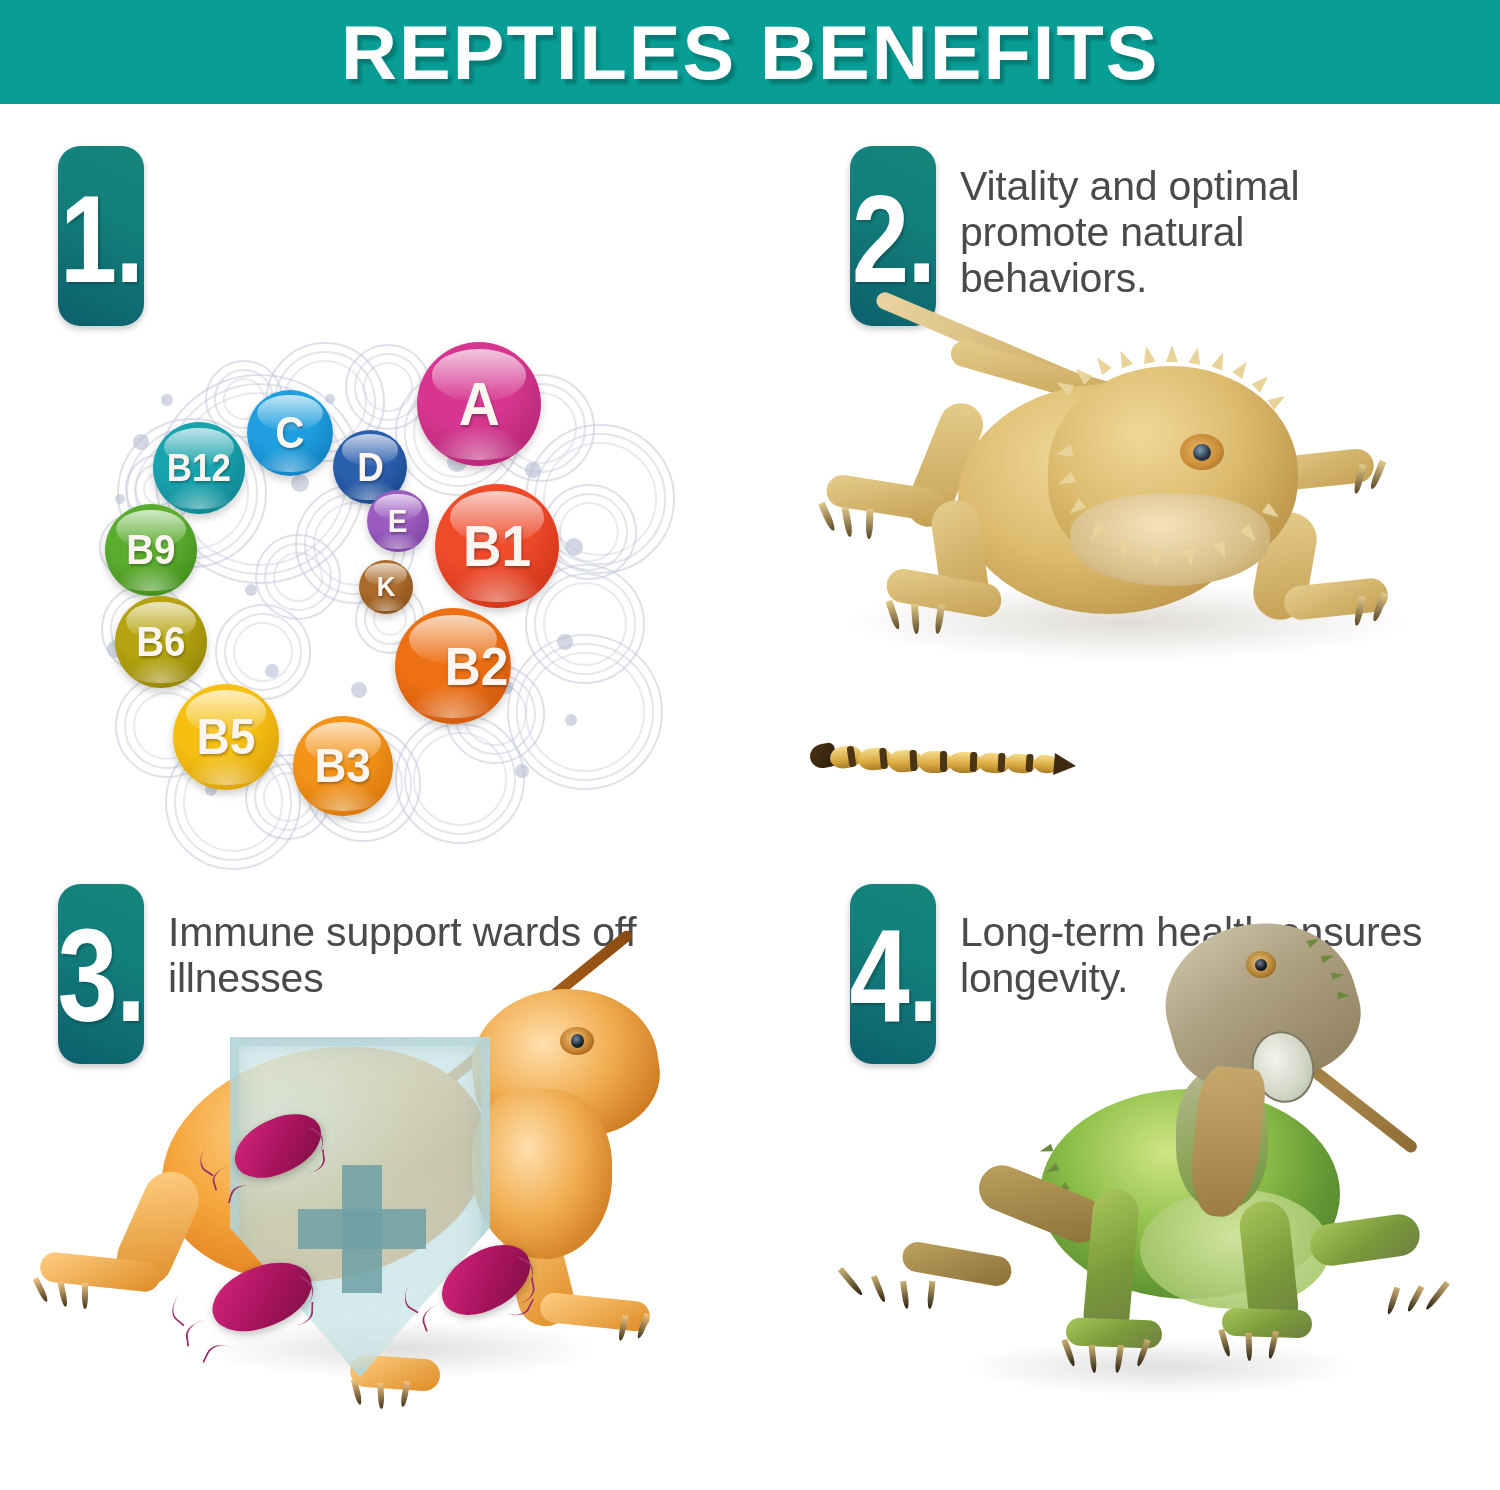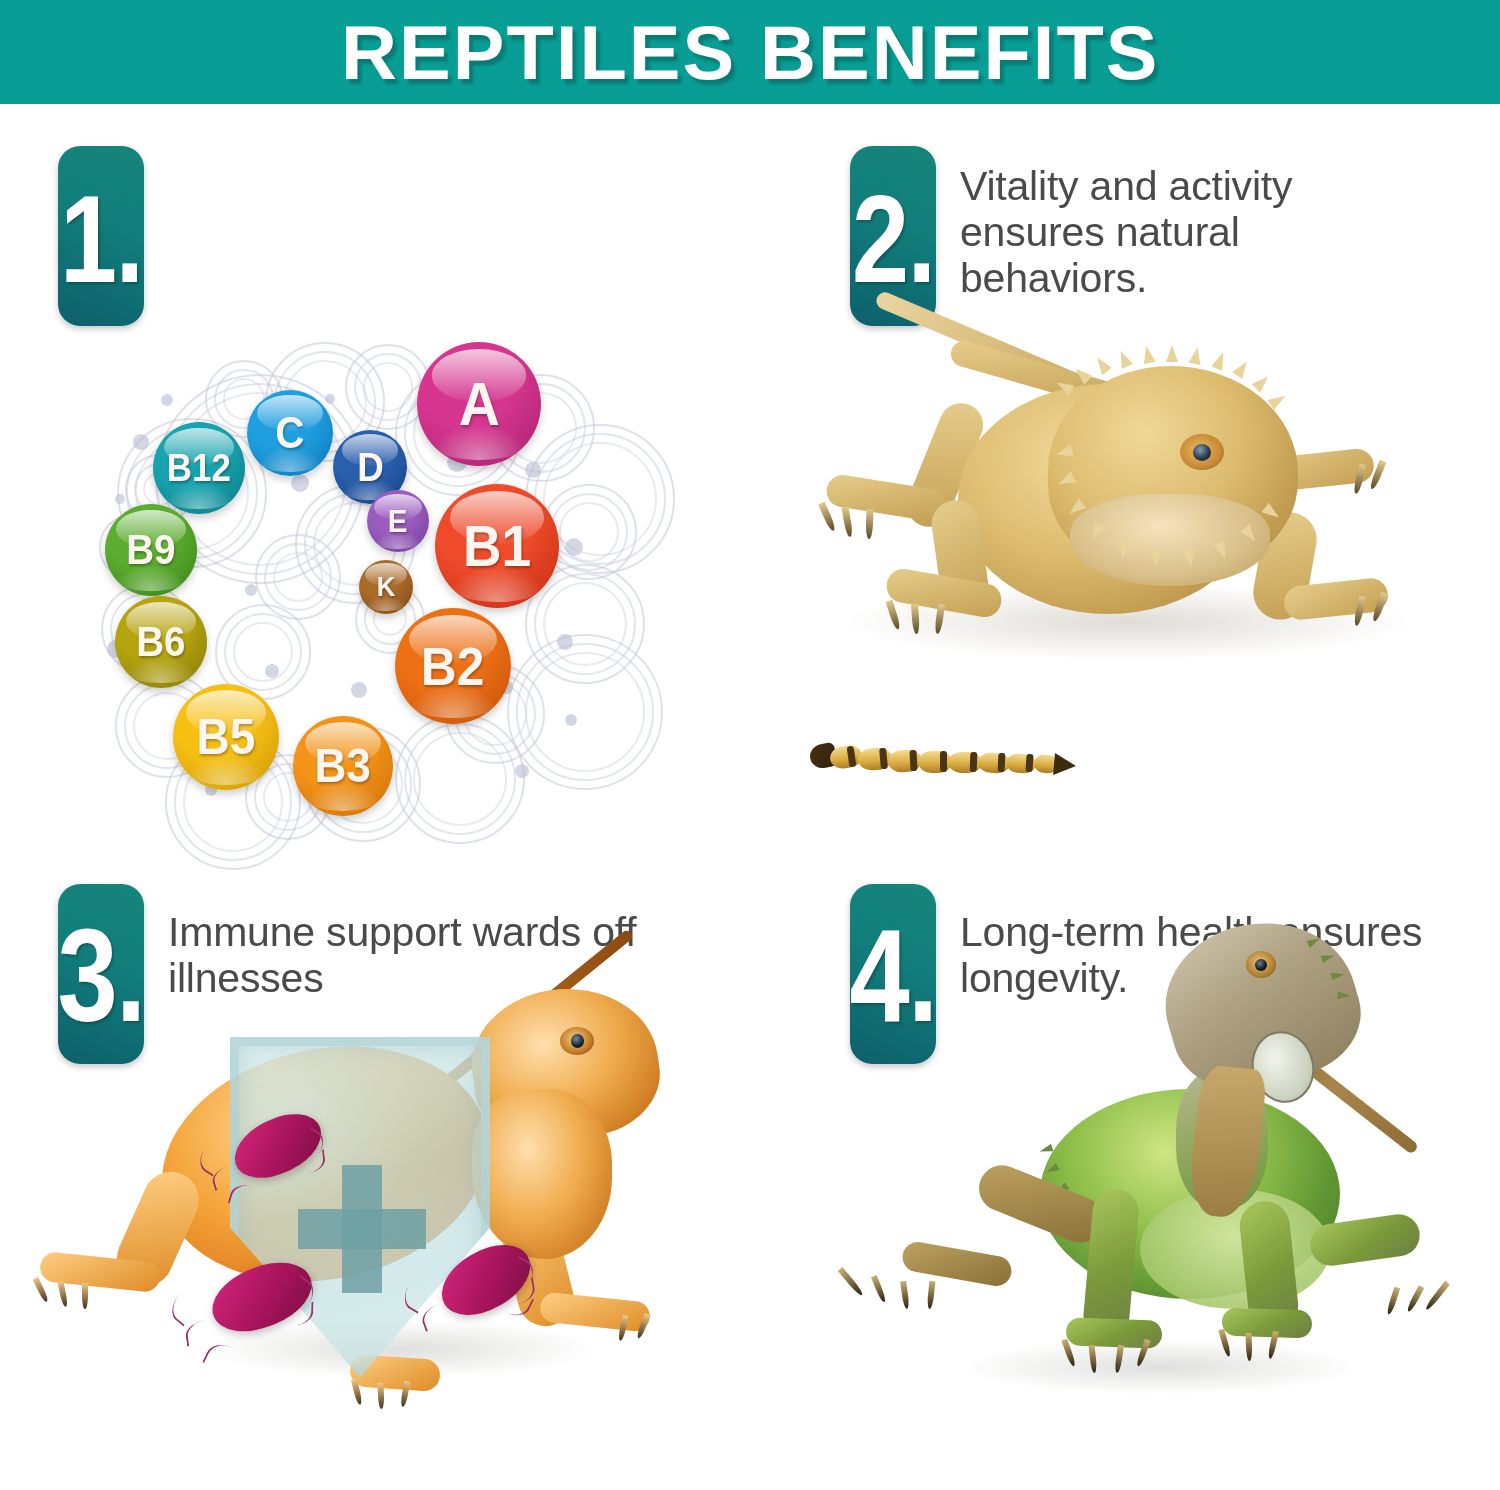--- a/index.html
+++ b/index.html
@@ -436,39 +436,39 @@
           </div>
           <div class="bub" style="left: 340px; top: 150px; width: 124px; height: 124px; background: radial-gradient(circle at 38% 28%, rgb(239, 75, 43) 0%, rgb(239, 75, 43) 42%, rgb(195, 42, 16) 100%);">
             <b style="font-size: 58px;">B1</b>
           </div>
           <div class="bub" style="left: 264px; top: 226px; width: 54px; height: 54px; background: radial-gradient(circle at 38% 28%, rgb(169, 106, 42) 0%, rgb(169, 106, 42) 42%, rgb(124, 71, 21) 100%);">
             <b style="font-size: 28px;">K</b>
           </div>
           <div class="bub" style="left: 20px; top: 262px; width: 92px; height: 92px; background: radial-gradient(circle at 38% 28%, rgb(181, 164, 15) 0%, rgb(181, 164, 15) 42%, rgb(134, 119, 6) 100%);">
             <b style="font-size: 42px;">B6</b>
           </div>
-          <div class="bub" style="left: 300px; top: 274px; width: 116px; height: 116px; background: radial-gradient(circle at 38% 28%, rgb(238, 112, 20) 0%, rgb(238, 112, 20) 42%, rgb(194, 80, 10) 100%);">
+          <div class="bub" style="left: 300px; top: 274px; width: 116px; height: 116px; background: radial-gradient(circle at 38% 28%, rgb(238, 112, 20) 0%, rgb(238, 112, 20) 42%, rgb(194, 80, 10) 100%); justify-content: flex-end;">
             <b style="font-size: 54px;">B2</b>
           </div>
           <div class="bub" style="left: 78px; top: 350px; width: 106px; height: 106px; background: radial-gradient(circle at 38% 28%, rgb(246, 192, 19) 0%, rgb(246, 192, 19) 42%, rgb(205, 148, 5) 100%);">
             <b style="font-size: 50px;">B5</b>
           </div>
           <div class="bub" style="left: 198px; top: 382px; width: 100px; height: 100px; background: radial-gradient(circle at 38% 28%, rgb(243, 147, 24) 0%, rgb(243, 147, 24) 42%, rgb(202, 109, 8) 100%);">
             <b style="font-size: 48px;">B3</b>
           </div>
         </div>
     </div>
   </div>
 
   <div class="panel panel-2">
     <div class="head-row">
       <div class="num-badge">
         <span>2.</span>
       </div>
-      <div class="head-text">Vitality and activity ensures natural behaviors.</div>
+      <div class="head-text">Vitality and optimal promote natural behaviors.</div>
     </div>
 
     <div class="art dragon-scene">
       <div class="drg-shadow" style="left:40px; top:280px; width:560px; height:76px;"></div>
 
       <div class="drg-limb" style="left:60px; top:30px; width:230px; height:17px; transform:rotate(23deg); background:linear-gradient(90deg,#e9d4a0,#cdab63);"></div>
       <div class="drg-limb" style="left:140px; top:58px; width:180px; height:26px; transform:rotate(16deg);"></div>
 
       <div class="drg-limb" style="left:115px; top:96px; width:44px; height:130px; transform:rotate(22deg);"></div>
       <div class="drg-limb" style="left:18px; top:178px; width:120px; height:32px; transform:rotate(9deg);"></div>

